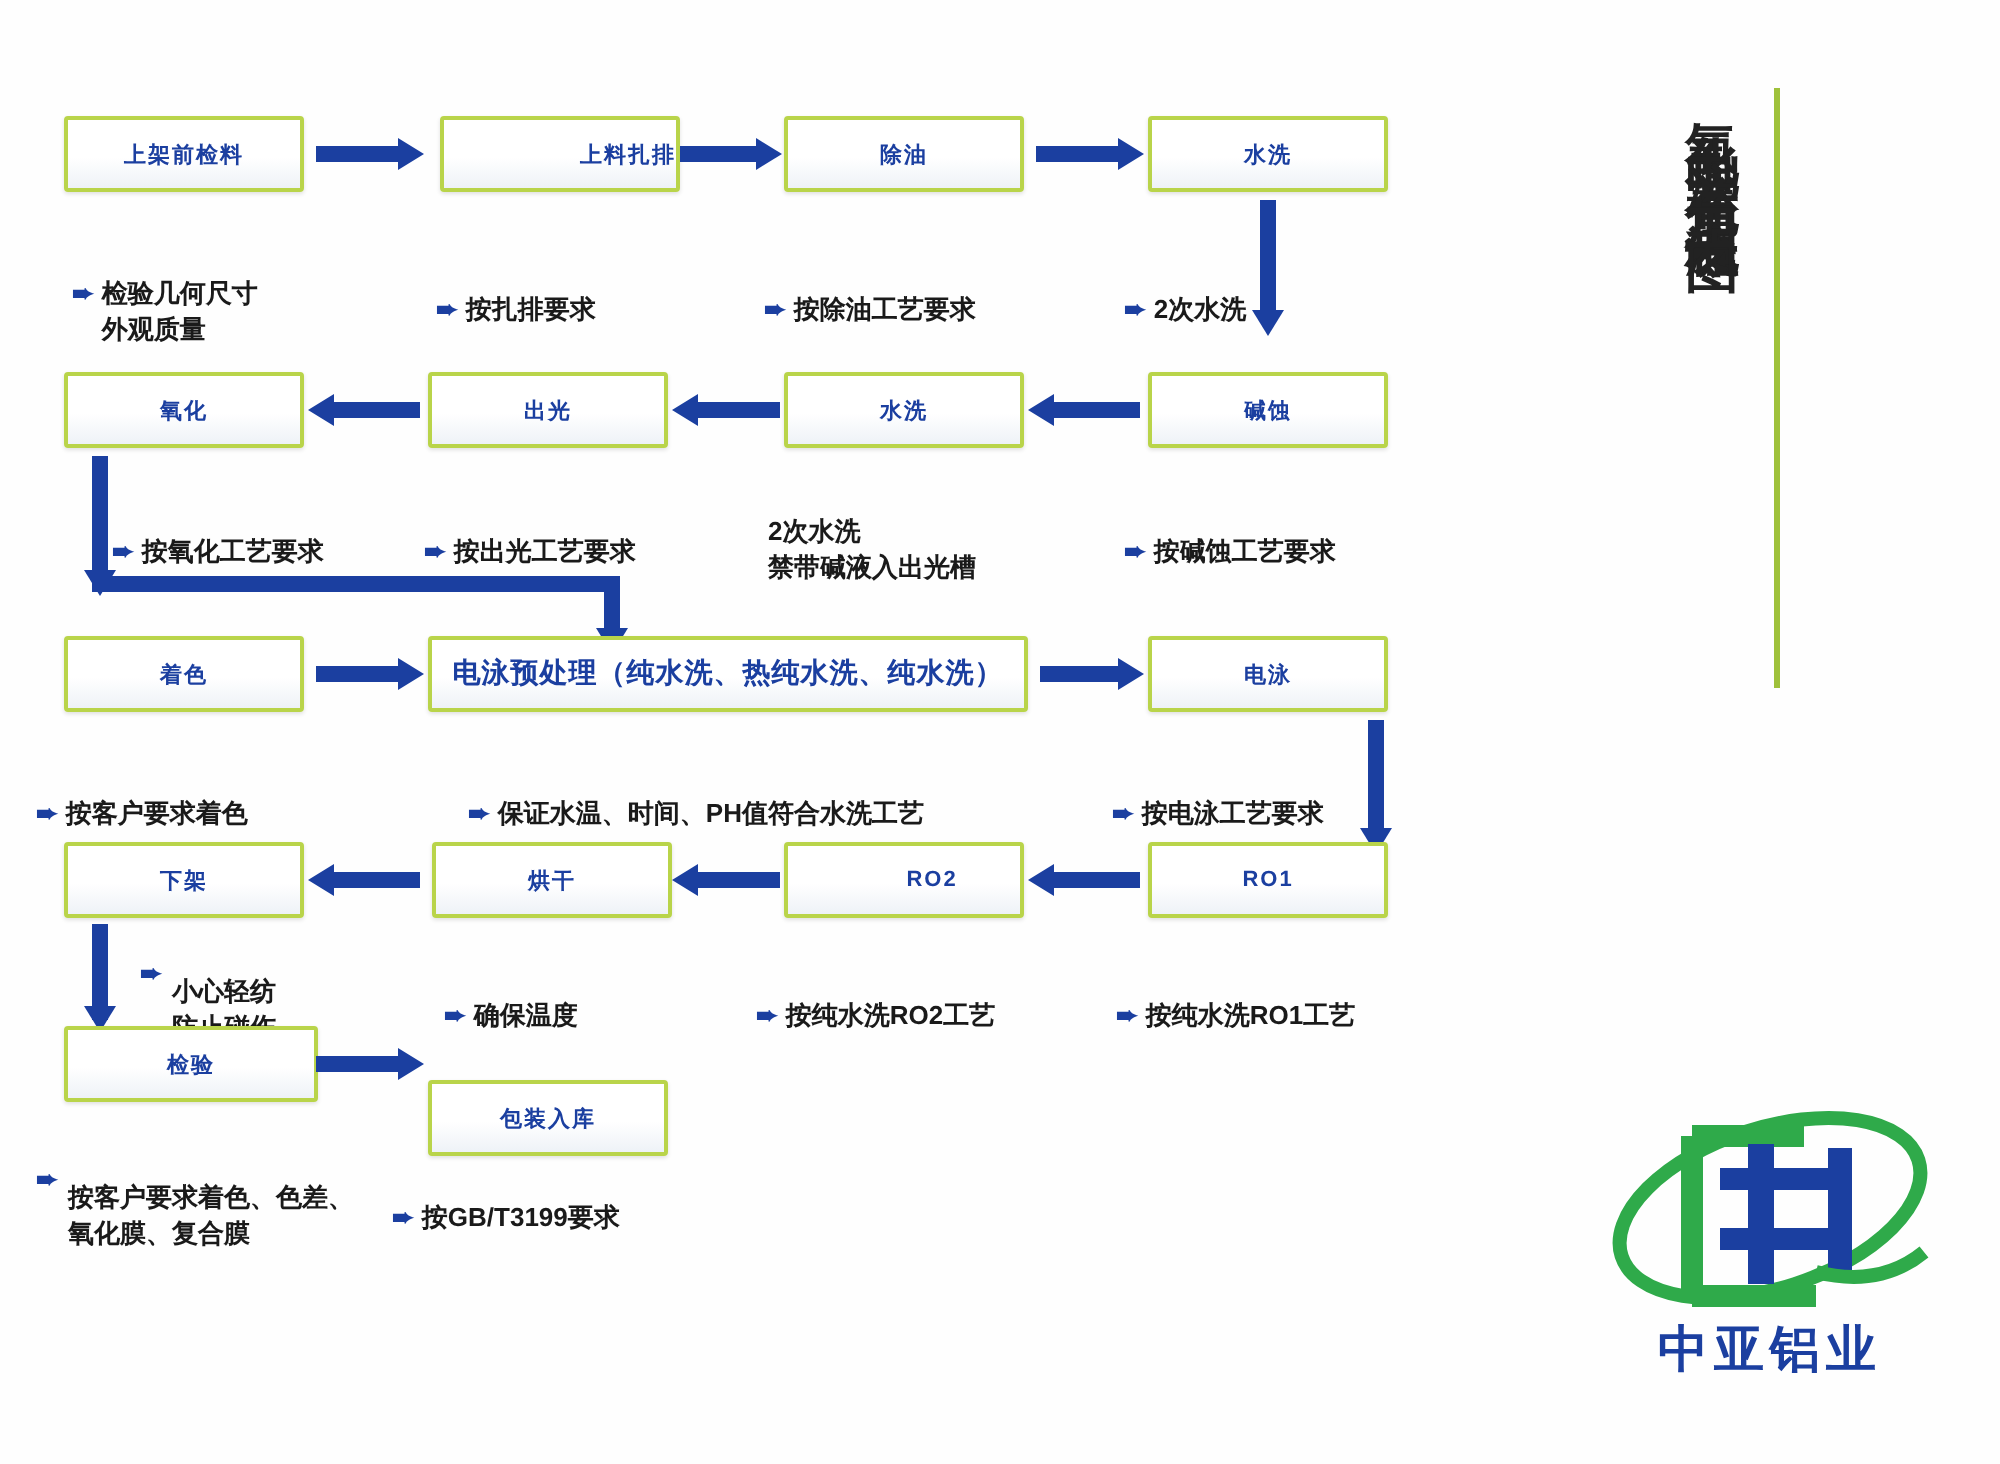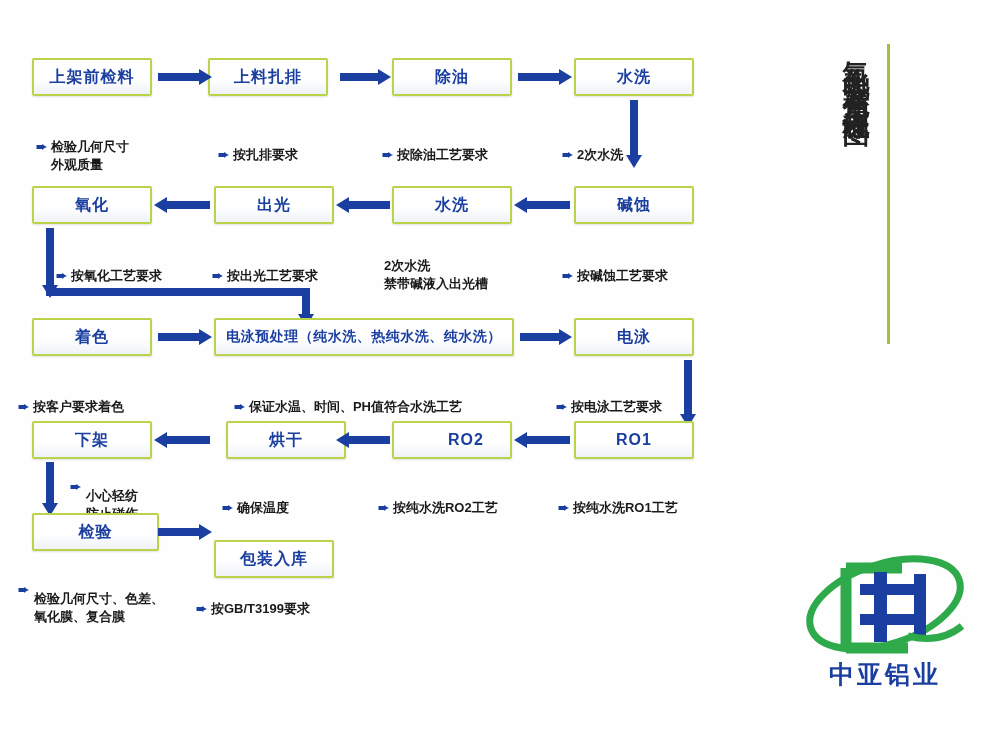--- a/index.html
+++ b/index.html
@@ -20,21 +20,21 @@
     width: 1000px;
     height: 732px;
     background: #fefefe;
   }
   .node {
     position: absolute;
     box-sizing: border-box;
     border: 2px solid #b9d44a;
     background: linear-gradient(to bottom, #ffffff 0%, #ffffff 55%, #eef2f7 100%);
     color: #1b3fa0;
-    font-size: 16px;
+    font-size: 11px;
     font-weight: bold;
     letter-spacing: 1px;
     display: flex;
     align-items: center;
     justify-content: center;
     border-radius: 2px;
     box-shadow: 0 1px 2px rgba(0,0,0,0.12);
   }
   .node.wide {
     font-size: 14px;
@@ -138,21 +138,21 @@
   }
 </style>
 </head>
 <body>
 
 <div id="canvas">
 
   <div class="node" style="left:32px;  top:58px;  width:120px; height:38px;">
       <span>上架前检料</span>
     </div>
-  <div class="node" style="left:208px; top:58px;  width:120px; height:38px;">
+  <div class="node" style="left:220px; top:58px;  width:120px; height:38px;justify-content:flex-end;">
       <span>上料扎排</span>
     </div>
   <div class="node" style="left:392px; top:58px;  width:120px; height:38px;">
       <span>除油</span>
     </div>
   <div class="node" style="left:574px; top:58px;  width:120px; height:38px;">
       <span>水洗</span>
     </div>
 
   <div class="arrow" style="left:158px; top:73px; width:44px; height:8px;"></div>
@@ -244,21 +244,21 @@
   <div class="note" style="left:234px; top:380px;">
     <span class="bullet">➨</span><span class="note-body">保证水温、时间、PH值符合水洗工艺</span>
   </div>
   <div class="note" style="left:556px; top:380px;">
     <span class="bullet">➨</span><span class="note-body">按电泳工艺要求</span>
   </div>
 
   <div class="node" style="left:32px;  top:421px; width:120px; height:38px;">
       <span>下架</span>
     </div>
-  <div class="node" style="left:226px; top:421px; width:120px; height:38px;">
+  <div class="node" style="left:216px; top:421px; width:120px; height:38px;">
       <span>烘干</span>
     </div>
   <div class="node" style="left:392px; top:421px; width:120px; height:38px;padding-left:28px;">
       <span>RO2</span>
     </div>
   <div class="node" style="left:574px; top:421px; width:120px; height:38px;">
       <span>RO1</span>
     </div>
 
   <div class="arrow" style="left:526px; top:436px; width:44px; height:8px;"></div>
@@ -289,21 +289,21 @@
       <span>检验</span>
     </div>
   <div class="node" style="left:214px; top:540px; width:120px; height:38px;">
       <span>包装入库</span>
     </div>
 
   <div class="arrow" style="left:158px; top:528px; width:44px; height:8px;"></div>
   <div class="arrow-head ah-right" style="left:199px; top:524px;"></div>
 
   <div class="note" style="left:18px; top:572px;">
-    <span class="bullet" style="position:absolute; left:0; top:9px;">➨</span><span class="note-body" style="margin-left:16px;">检验几何尺寸、色差、
+    <span class="bullet" style="position:absolute; left:0; top:9px;">➨</span><span class="note-body" style="margin-left:16px;">按客户要求着色、色差、
 氧化膜、复合膜</span>
   </div>
   <div class="note" style="left:196px; top:582px;">
     <span class="bullet">➨</span><span class="note-body">按GB/T3199要求</span>
   </div>
 
   <div class="title-wrap">
     <div class="title-text">氧化电泳着色加工流程图</div>
     <div class="title-rule"></div>
   </div>

